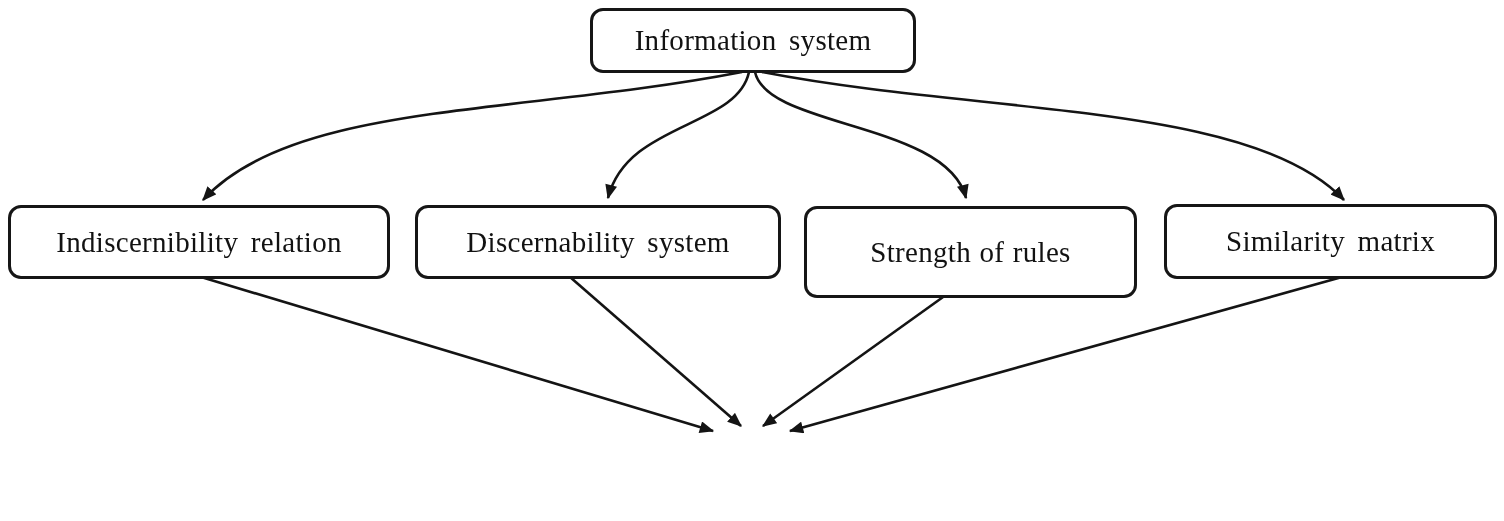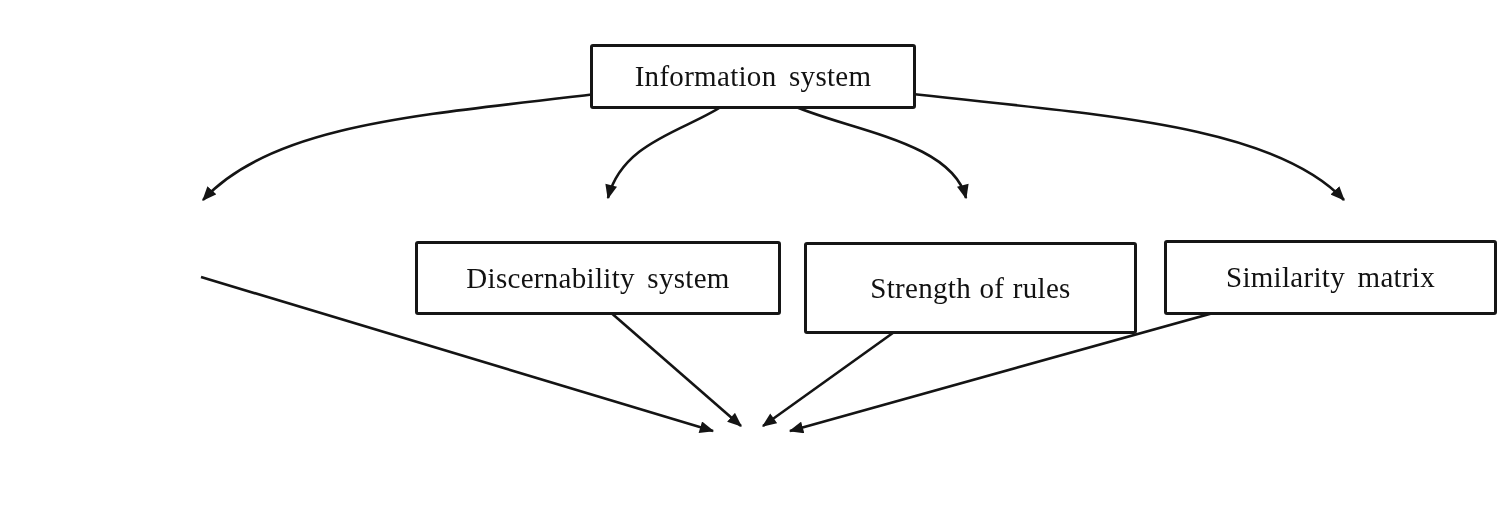--- a/index.html
+++ b/index.html
@@ -18,32 +18,31 @@
   .edges {
     position: absolute;
     inset: 0;
     z-index: 0;
   }
   .node {
     position: absolute;
     box-sizing: border-box;
     background: #ffffff;
     border: 3px solid #161616;
-    border-radius: 3px;
+    border-radius: 13px;
     display: flex;
     align-items: center;
     justify-content: center;
     z-index: 1;
     color: #121212;
     font-size: 29px;
     word-spacing: 5px;
     letter-spacing: 0.3px;
     white-space: nowrap;
     text-align: center;
-    margin-top: 36px;
   }
   .node-info      { left: 590px;  top: 8px;   width: 326px; height: 65px; }
   .node-indisc    { left: 8px;    top: 205px; width: 382px; height: 74px; }
   .node-disc      { left: 415px;  top: 205px; width: 366px; height: 74px; }
   .node-strength  { left: 804px;  top: 206px; width: 333px; height: 92px; word-spacing: 1px; }
   .node-sim       { left: 1164px; top: 204px; width: 333px; height: 75px; }
   .node-attr      { left: 588px;  top: 437px; width: 328px; height: 72px; }
 </style>
 </head>
 <body>
@@ -65,20 +64,23 @@
     <path d="M 201 277 L 713 431" fill="none" stroke="#141414" stroke-width="2.6" marker-end="url(#arrow)"></path>
     <path d="M 570 277 L 741 426" fill="none" stroke="#141414" stroke-width="2.6" marker-end="url(#arrow)"></path>
     <path d="M 971 277 L 763 426" fill="none" stroke="#141414" stroke-width="2.6" marker-end="url(#arrow)"></path>
     <path d="M 1342 277 L 790 431" fill="none" stroke="#141414" stroke-width="2.6" marker-end="url(#arrow)"></path>
   </svg>
 
   <div class="node node-info">
     <span>Information system</span>
   </div>
 
+  <div class="node node-indisc">
+    <span>Indiscernibility relation</span>
+  </div>
 
   <div class="node node-disc">
     <span>Discernability system</span>
   </div>
 
   <div class="node node-strength">
     <span>Strength of rules</span>
   </div>
 
   <div class="node node-sim">

